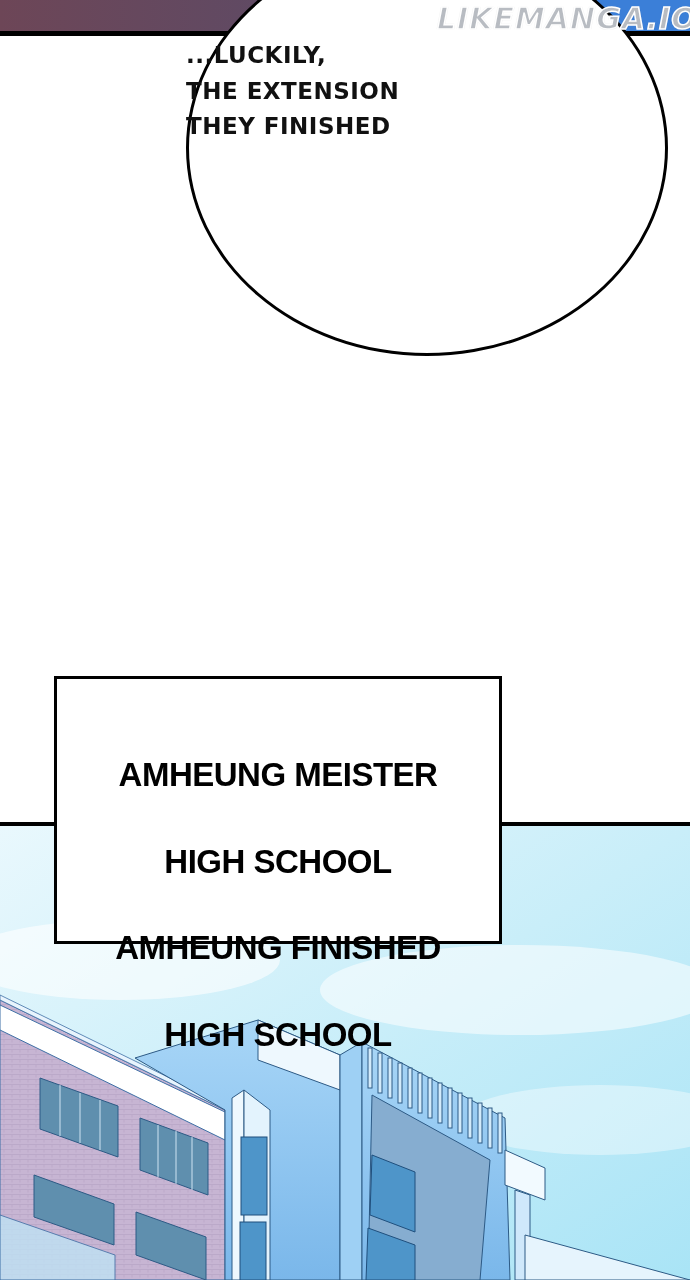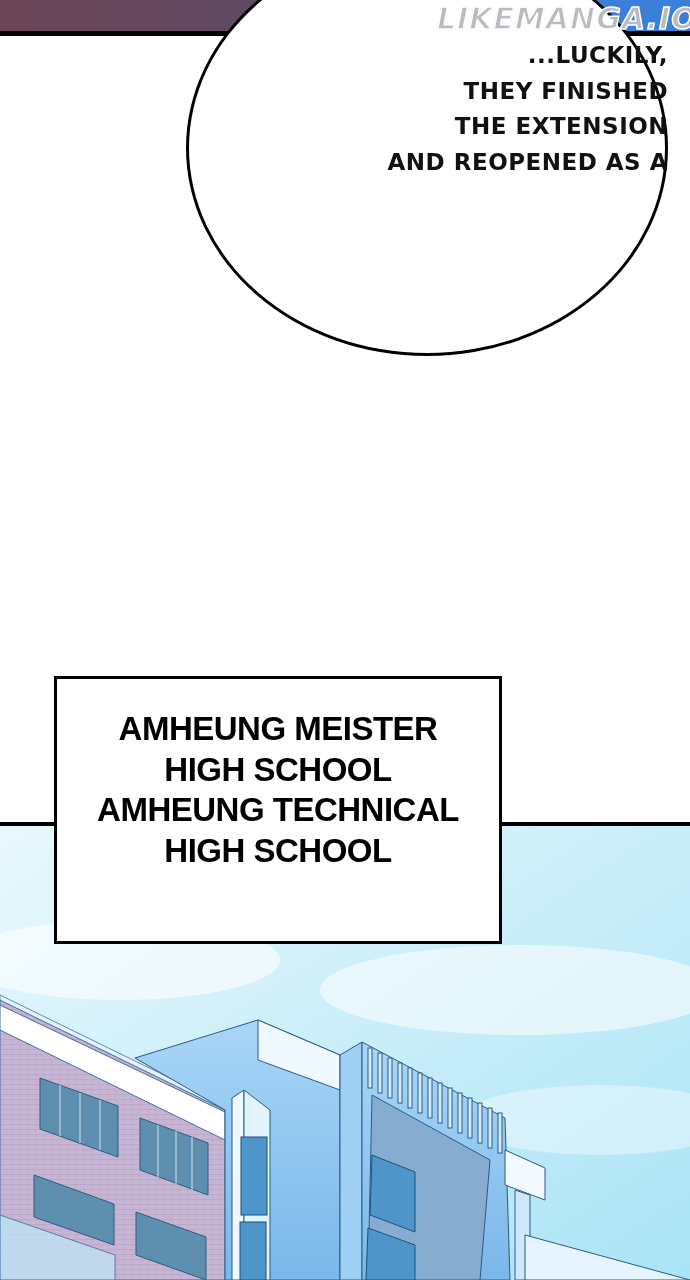--- a/index.html
+++ b/index.html
@@ -3,29 +3,29 @@
 <meta charset="utf-8">
 <style>
   html, body { margin:0; padding:0; }
   body { width:690px; height:1280px; position:relative; overflow:hidden; background:#ffffff; font-family:"DejaVu Sans", sans-serif; }
   .top-strip { position:absolute; left:0; top:0; width:690px; height:36px; overflow:hidden; }
   .top-strip .panel-left { position:absolute; left:0; top:0; width:690px; height:31px; background:linear-gradient(90deg,#6d4657 0%,#5f4a64 40%,#6a4a5e 100%); }
   .top-strip .panel-right { position:absolute; left:560px; top:0; width:140px; height:33px; background:#3b7fd8; }
   .top-strip .border { position:absolute; left:0; top:31px; width:690px; height:5px; background:#000; }
   .scene { position:absolute; left:0; top:826px; width:690px; height:454px; }
   .bubble { position:absolute; left:186px; top:-60px; width:482px; height:416px; border:3px solid #000; border-radius:50%; background:#fff; box-sizing:border-box; }
-  .bubble-text { position:absolute; left:186px; top:38px; width:482px; text-align:right; font-family:"DejaVu Sans", sans-serif; font-weight:bold; font-size:23px; line-height:35.5px; letter-spacing:0.5px; color:#111; }
+  .bubble-text { position:absolute; left:186px; top:38px; width:482px; text-align:left; font-family:"DejaVu Sans", sans-serif; font-weight:bold; font-size:23px; line-height:35.5px; letter-spacing:0.5px; color:#111; }
   .bubble-text div { white-space:nowrap; }
   .watermark { position:absolute; left:437px; top:1px; font-family:"DejaVu Sans", sans-serif; font-style:italic; font-weight:bold; font-size:30px; letter-spacing:1px; color:#b8bcc2; -webkit-text-stroke:1.5px #ffffff; white-space:nowrap; text-shadow:0 0 1px #555; }
   .hline { position:absolute; top:822px; height:4px; background:#000; }
   .hline.left { left:0; width:56px; }
   .hline.right { left:500px; width:190px; }
   .caption-box { position:absolute; left:54px; top:676px; width:448px; height:268px; border:3px solid #000; background:#fff; box-sizing:border-box; }
   .caption-text { position:absolute; left:54px; top:709px; width:448px; text-align:center; font-family:"Liberation Sans", sans-serif; font-weight:bold; font-size:33px; line-height:40.5px; color:#000; letter-spacing:-0.5px; }
-  .caption-text div { white-space:nowrap; }
+  .caption-text div { white-space:nowrap;margin-top:46px; }
 </style>
 </head>
 <body>
 
 <div class="top-strip">
   <div class="panel-left"></div>
   <div class="panel-right"></div>
   <div class="border"></div>
 </div>
 
@@ -107,28 +107,27 @@
   </g>
   <polygon points="505,1150 545,1168 545,1200 505,1185" fill="#f2faff" stroke="#2d5a85" stroke-width="1"></polygon>
   <polygon points="515,1190 530,1195 530,1280 515,1280" fill="#cfe8fb" stroke="#2d5a85" stroke-width="1"></polygon>
 
   <polygon points="525,1235 690,1280 525,1280" fill="#e6f4fd" stroke="#2d5a85" stroke-width="1"></polygon>
 </svg>
 
 <div class="bubble"></div>
 <div class="bubble-text">
   <div>...LUCKILY,</div>
+  <div>THE EXTENSION</div>
   <div>THEY FINISHED</div>
-  <div>THE EXTENSION</div>
-  <div>AND REOPENED AS A</div>
 </div>
 
 <div class="watermark">LIKEMANGA.IO</div>
 
 <div class="hline left"></div>
 <div class="hline right"></div>
 <div class="caption-box"></div>
 <div class="caption-text">
   <div>AMHEUNG MEISTER</div>
   <div>HIGH SCHOOL</div>
-  <div>AMHEUNG TECHNICAL</div>
+  <div>AMHEUNG FINISHED</div>
   <div>HIGH SCHOOL</div>
 </div>
 
 </body></html>

